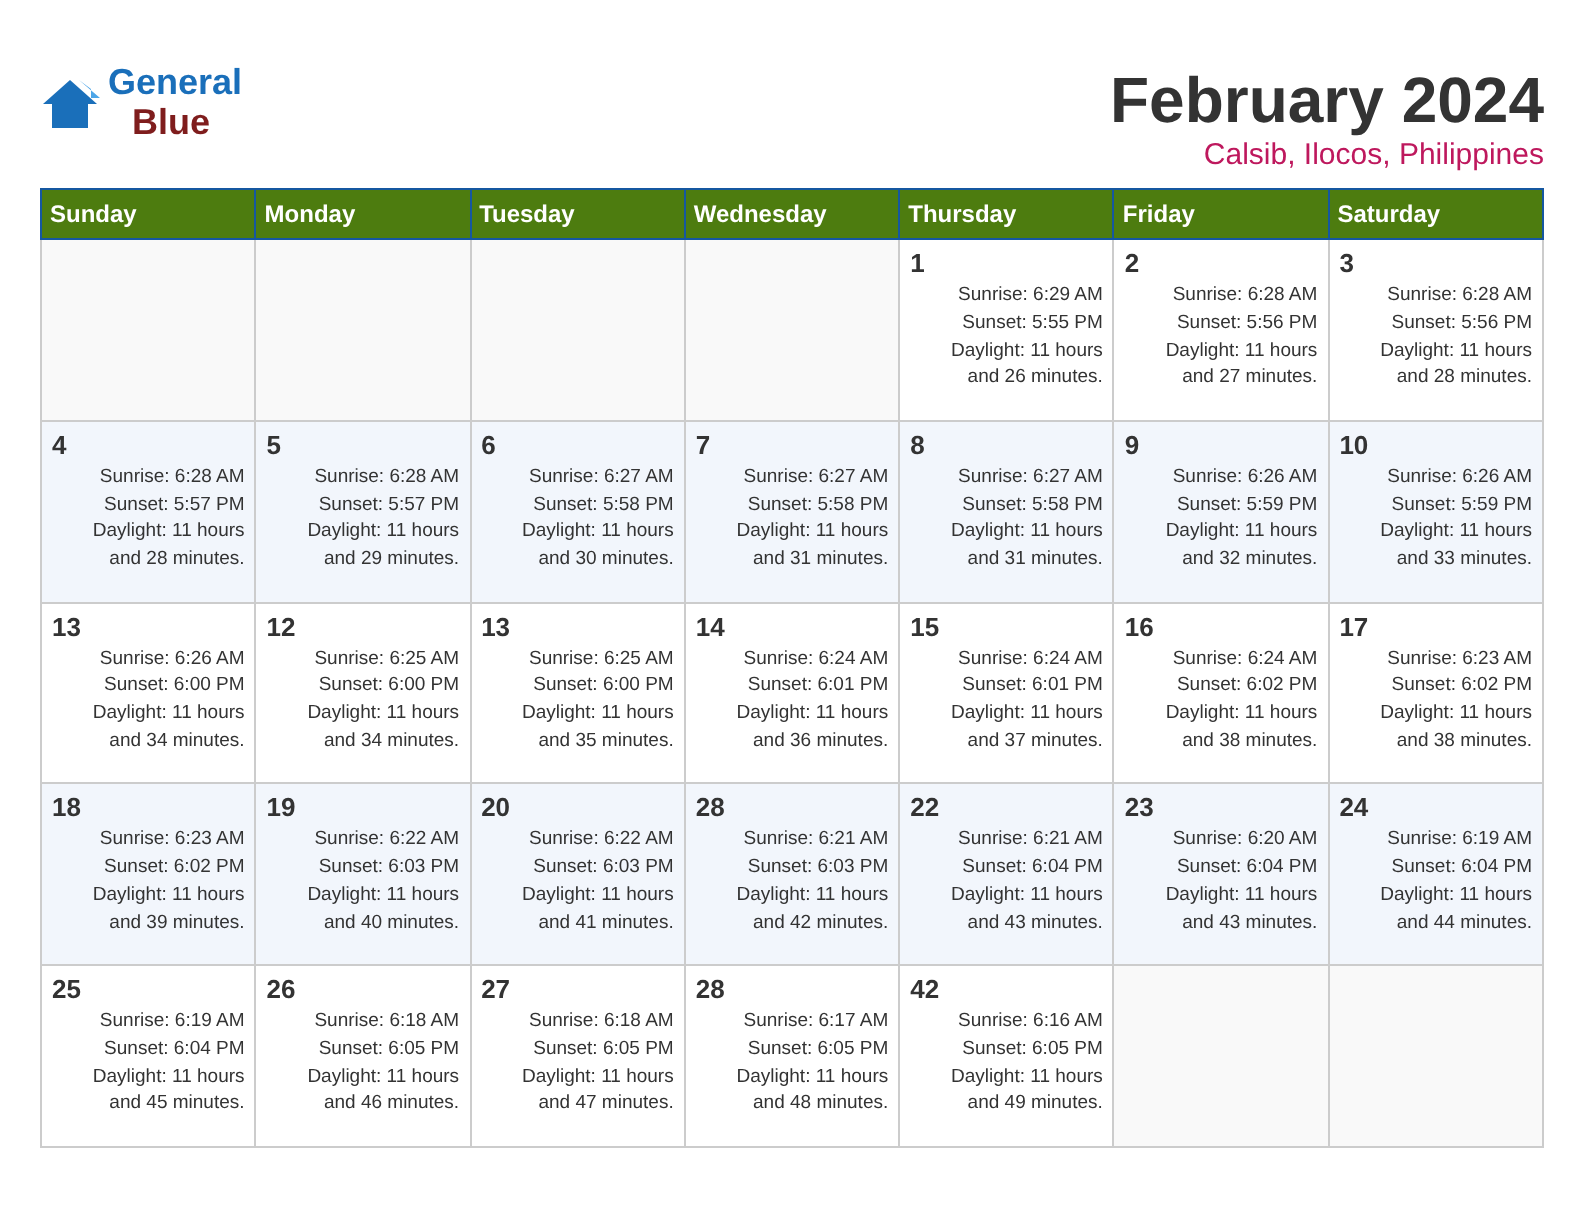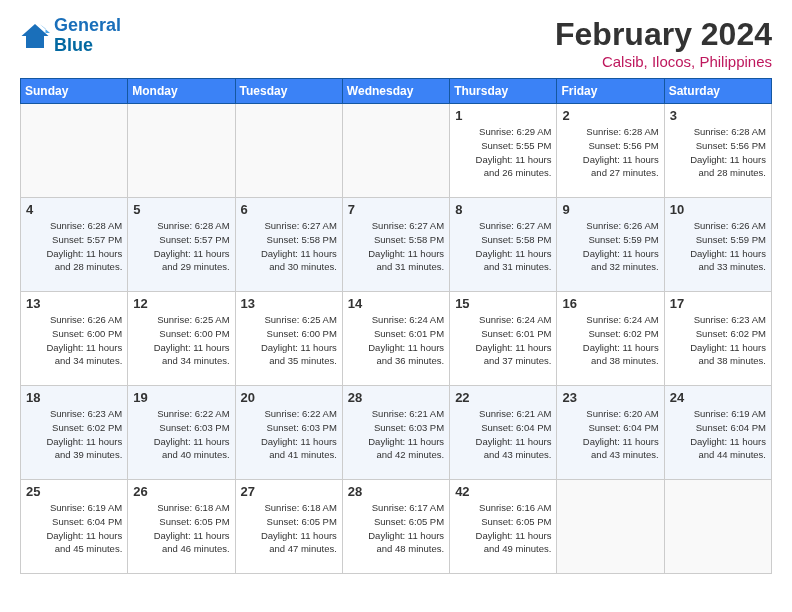--- a/index.html
+++ b/index.html
@@ -6,21 +6,21 @@
     body {
       font-family: Arial, sans-serif;
       background: #fff;
       width: 792px;
       height: 612px;
       overflow: hidden;
     }
     .page {
       width: 792px;
       height: 584px;
-      padding: 16px 20px 10px 20px;
+      padding: 32px 20px 10px 20px;
       display: flex;
       flex-direction: column;
     }
     .header {
       display: flex;
       justify-content: space-between;
       align-items: flex-start;
       margin-bottom: 8px;
     }
     .logo {
@@ -53,21 +53,21 @@
       color: #be185d;
     }
     .calendar {
       flex: 1;
       border: 1px solid #ccc;
       border-collapse: collapse;
       width: 100%;
       table-layout: fixed;
     }
     .calendar thead tr th {
-      background: #3b82f6;
+      background: #4d7c0f;
       color: #fff;
       font-size: 12px;
       font-weight: bold;
       padding: 5px 4px;
       border: 1px solid #1557a0;
       text-align: left;
     }
     .calendar tbody tr td {
       border: 1px solid #ccc;
       vertical-align: top;
@@ -100,21 +100,21 @@
 
 <div class="page">
   <div class="header">
     <div class="logo">
       <svg class="logo-icon" viewBox="0 0 40 36">
         <polygon points="20,2 38,18 32,18 32,34 8,34 8,18 2,18" fill="#1a6fba"></polygon>
         <polygon points="26,2 40,14 34,14 34,8" fill="#4da6e8"></polygon>
       </svg>
       <div class="logo-text">
         <div><span>General</span></div>
-        <div><span style="color:#0369a1;">Blue</span></div>
+        <div><span style="color:#7f1d1d;margin-left:12px;">Blue</span></div>
       </div>
     </div>
     <div class="title-block">
       <div class="main-title">February 2024</div>
       <div class="subtitle">Calsib, Ilocos, Philippines</div>
     </div>
   </div>
 
   <table class="calendar">
     <thead>

